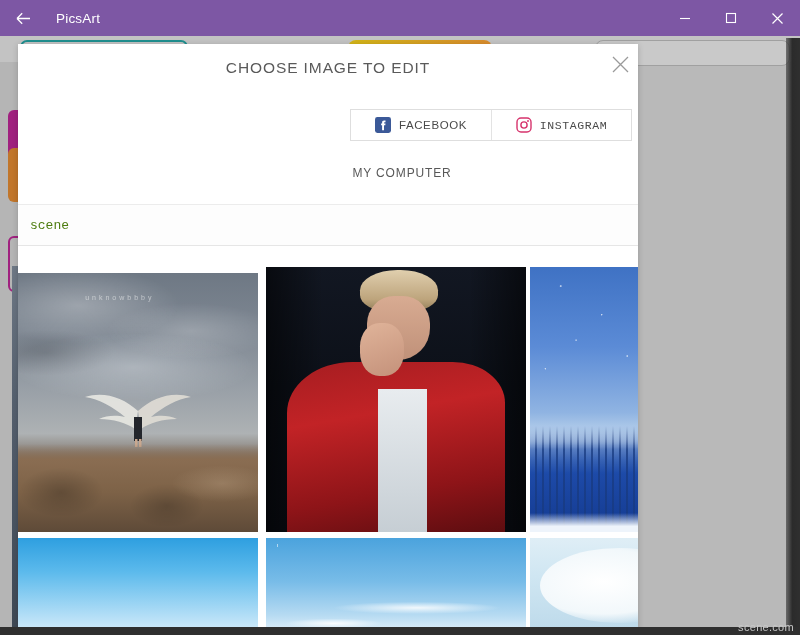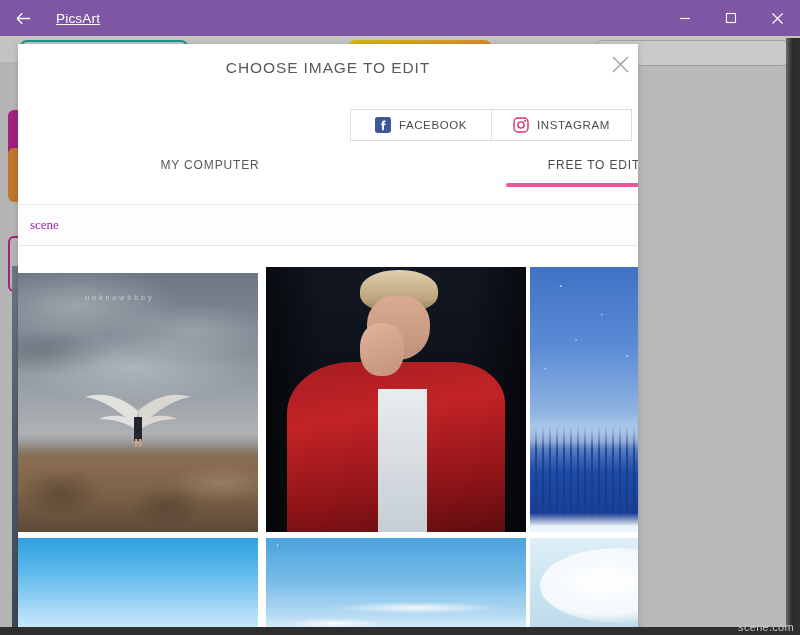--- a/index.html
+++ b/index.html
@@ -20,21 +20,20 @@
   }
   .tb-back {
     width: 46px; height: 36px;
     display: flex; align-items: center; justify-content: center;
     color: #ffffff;
   }
   .tb-back svg { display: block; }
   .tb-title {
     color: #ffffff; font-size: 13.5px; letter-spacing: .2px;
     margin-left: 10px;
-    text-decoration: underline;
   }
   .tb-spacer { flex: 1; }
   .tb-btn {
     width: 46px; height: 36px;
     display: flex; align-items: center; justify-content: center;
     color: #ffffff;
   }
   .tb-btn svg { display: block; }
 
   
@@ -108,26 +107,26 @@
     border: 1px solid #dedede;
     background: #1d4ed8;
   }
   .social-btn {
     width: 140px; height: 30px;
     display: flex; align-items: center; justify-content: center;
     gap: 8px;
     font-size: 11.5px; color: #4a4a4a; letter-spacing: .6px;
     background: #ffffff;
   }
-  .social-btn + .social-btn { border-left: 1px solid #e3e3e3; }
+  .social-btn + .social-btn { border-left: 1px solid #e3e3e3; font-family: Liberation Mono, monospace; }
   .ico { width: 16px; height: 16px; display: block; flex: none; }
 
   
   .tabs {
-    position: absolute; left: 0; top: 104px; width: 768px; height: 45px;
+    position: absolute; left: 0; top: 112px; width: 768px; height: 45px;
     display: flex;
   }
   .tab {
     flex: 1; position: relative;
     display: flex; align-items: flex-start; justify-content: center;
     padding-top: 10px;
     font-size: 12px; color: #585858; letter-spacing: .85px;
   }
   .tab.active { color: #4a4a4a; }
   .tab .underline {
@@ -139,22 +138,22 @@
   
   .search-wrap {
     position: absolute; left: 0; top: 160px; width: 768px; height: 42px;
     border-top: 1px solid #ececec; border-bottom: 1px solid #e6e6e6;
     background: #fdfdfd;
     display: flex; align-items: center;
   }
   .search-input {
     width: 100%; height: 40px; border: none; outline: none;
     background: transparent;
-    font-family: Liberation Serif, serif;
-    font-size: 13px; color: #a21caf;
+    font-family: Liberation Mono, monospace;
+    font-size: 13px; color: #4d7c0f;
     padding: 0 12px;
     caret-color: #000;
   }
 
   
   .grid {
     position: absolute; left: 0; top: 223px; width: 768px; height: 368px;
     background: #ffffff;
   }
   .cell { position: absolute; overflow: hidden; }
@@ -399,24 +398,20 @@
           <circle cx="12" cy="4" r="0.95" fill="#d6336c"></circle>
         </svg>
         <span>INSTAGRAM</span>
       </div>
     </div>
 
     <div class="tabs">
       <div class="tab">
         <span>MY COMPUTER</span>
       </div>
-      <div class="tab active">
-        <span>FREE TO EDIT</span>
-        <span class="underline"></span>
-      </div>
     </div>
 
     <div class="search-wrap">
       <input class="search-input" type="text" autofocus="" value="scene" placeholder="Search" style="">
     </div>
 
     <div class="grid">
 
       <div class="cell c1">
         <div class="art-angel">

